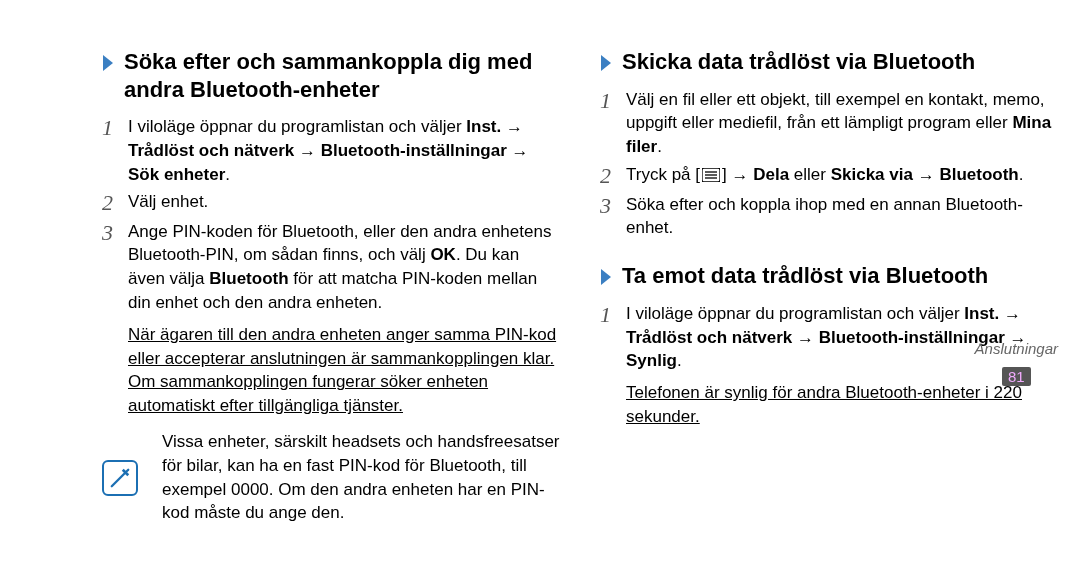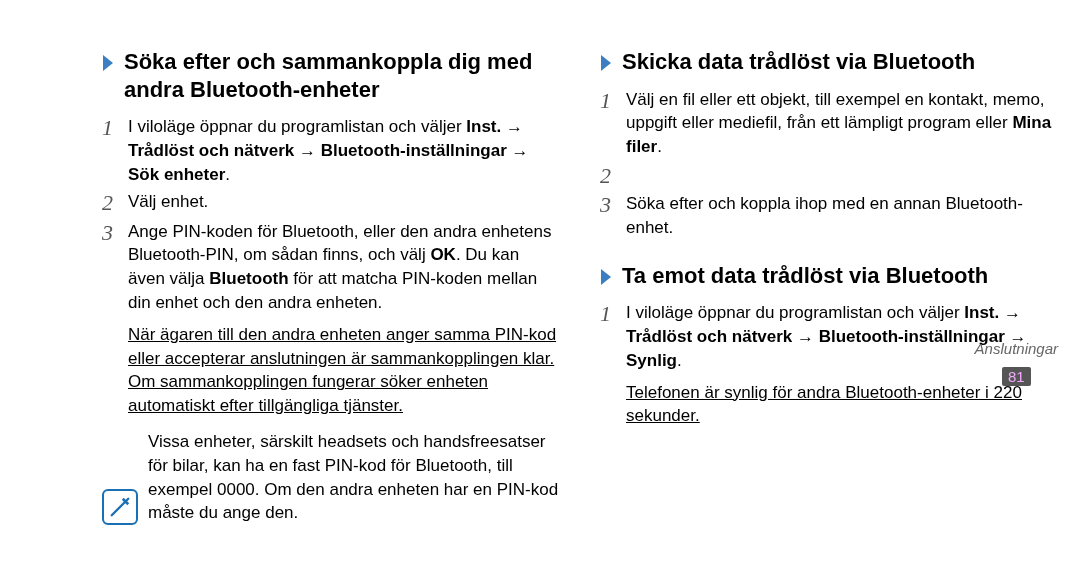--- a/index.html
+++ b/index.html
@@ -57,23 +57,23 @@
   .b { font-weight: 700; }
   .extra {
     margin-left: 26px;
     font-size: 17px;
     line-height: 1.4;
     margin-top: 8px;
     text-decoration: underline;
   }
   .note {
     display: flex;
-    align-items: flex-end;
+    align-items: center;
     margin-top: 12px;
-    gap: 10px;
+    gap: 24px;
   }
   .note-icon {
     width: 36px;
     height: 36px;
     flex: 0 0 36px;
     border: 2px solid #1b6fb3;
     border-radius: 6px;
     display: flex;
     align-items: center;
     justify-content: center;
@@ -170,20 +170,28 @@
 
     <div class="step">
       <div class="num">1</div>
       <div class="step-body">
         <span>Välj en fil eller ett objekt, till exempel en kontakt, memo, uppgift eller mediefil, från ett lämpligt program eller </span><span class="b">Mina filer</span><span>.</span>
       </div>
     </div>
 
     <div class="step">
       <div class="num">2</div>
+      <div class="step-body">
+        <span>Tryck på [</span><span class="menu-icon"><svg width="18" height="14" viewBox="0 0 18 14">
+              <rect x="0" y="0" width="18" height="14" rx="2" fill="none" stroke="#000" stroke-width="1.3"></rect>
+              <line x1="3" y1="4" x2="15" y2="4" stroke="#000" stroke-width="1.3"></line>
+              <line x1="3" y1="7" x2="15" y2="7" stroke="#000" stroke-width="1.3"></line>
+              <line x1="3" y1="10" x2="15" y2="10" stroke="#000" stroke-width="1.3"></line>
+            </svg></span><span>] → </span><span class="b">Dela</span><span> eller </span><span class="b">Skicka via</span><span> → </span><span class="b">Bluetooth</span><span>.</span>
+      </div>
     </div>
 
     <div class="step">
       <div class="num">3</div>
       <div class="step-body">Söka efter och koppla ihop med en annan Bluetooth-enhet.</div>
     </div>
 
     <div class="sp"></div>
 
     <div class="section-head">

